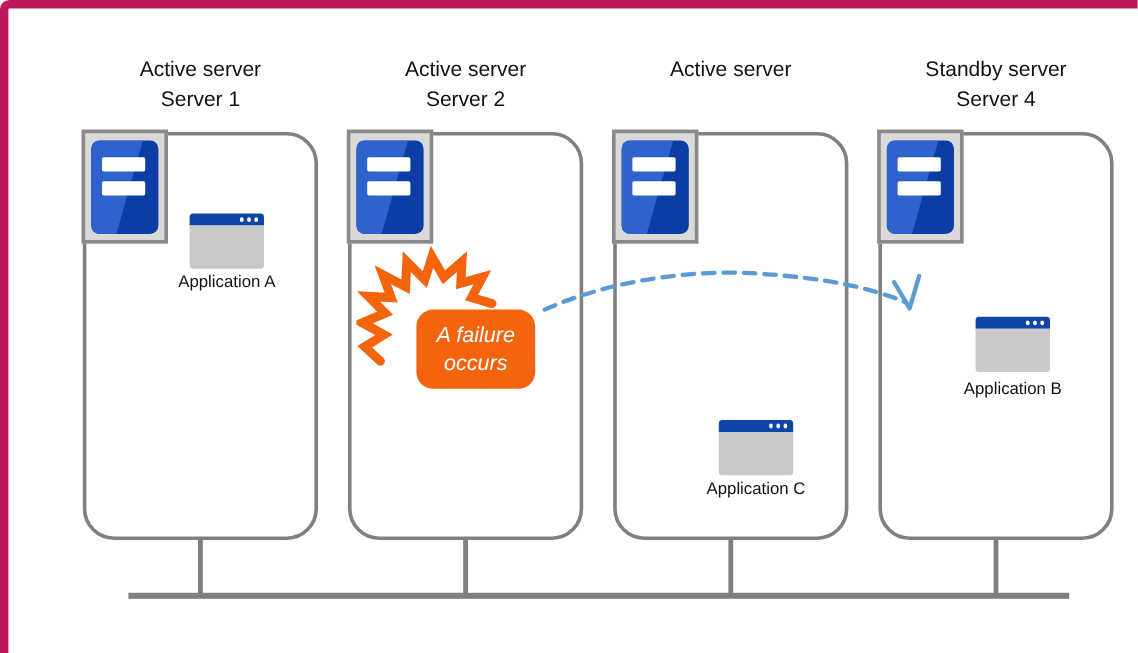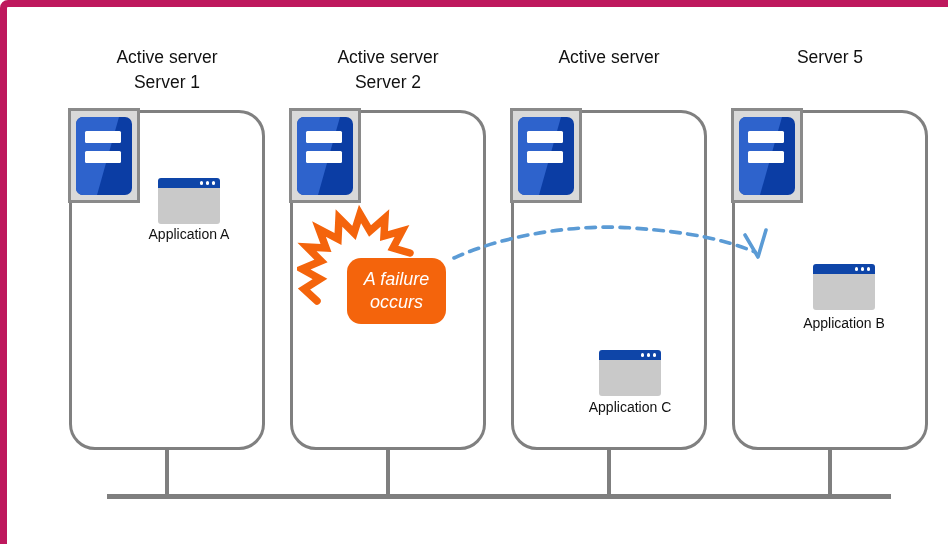--- a/index.html
+++ b/index.html
@@ -139,21 +139,22 @@
         <span class="win-dot"></span>
         <span class="win-dot"></span>
       </div>
       <div class="win-body"></div>
     </div>
     <div class="app-label" style="left:29px;top:392px">Application C</div>
   </div>
 
   <div class="server" style="left:725px">
     <div class="server-title">
-      <div>Server 5</div>
+      <div>Standby server</div>
+      <div>Server 4</div>
     </div>
     <div class="server-box"></div>
     <div class="badge">
       <svg class="tower-svg" width="58" height="80" viewBox="0 0 58 80">
         <defs>
             <clipPath id="tclip4">
               <rect x="1" y="1" width="56" height="78" rx="7"></rect>
             </clipPath>
           </defs>
         <rect x="1" y="1" width="56" height="78" rx="7" fill="#0b3da4"></rect>

